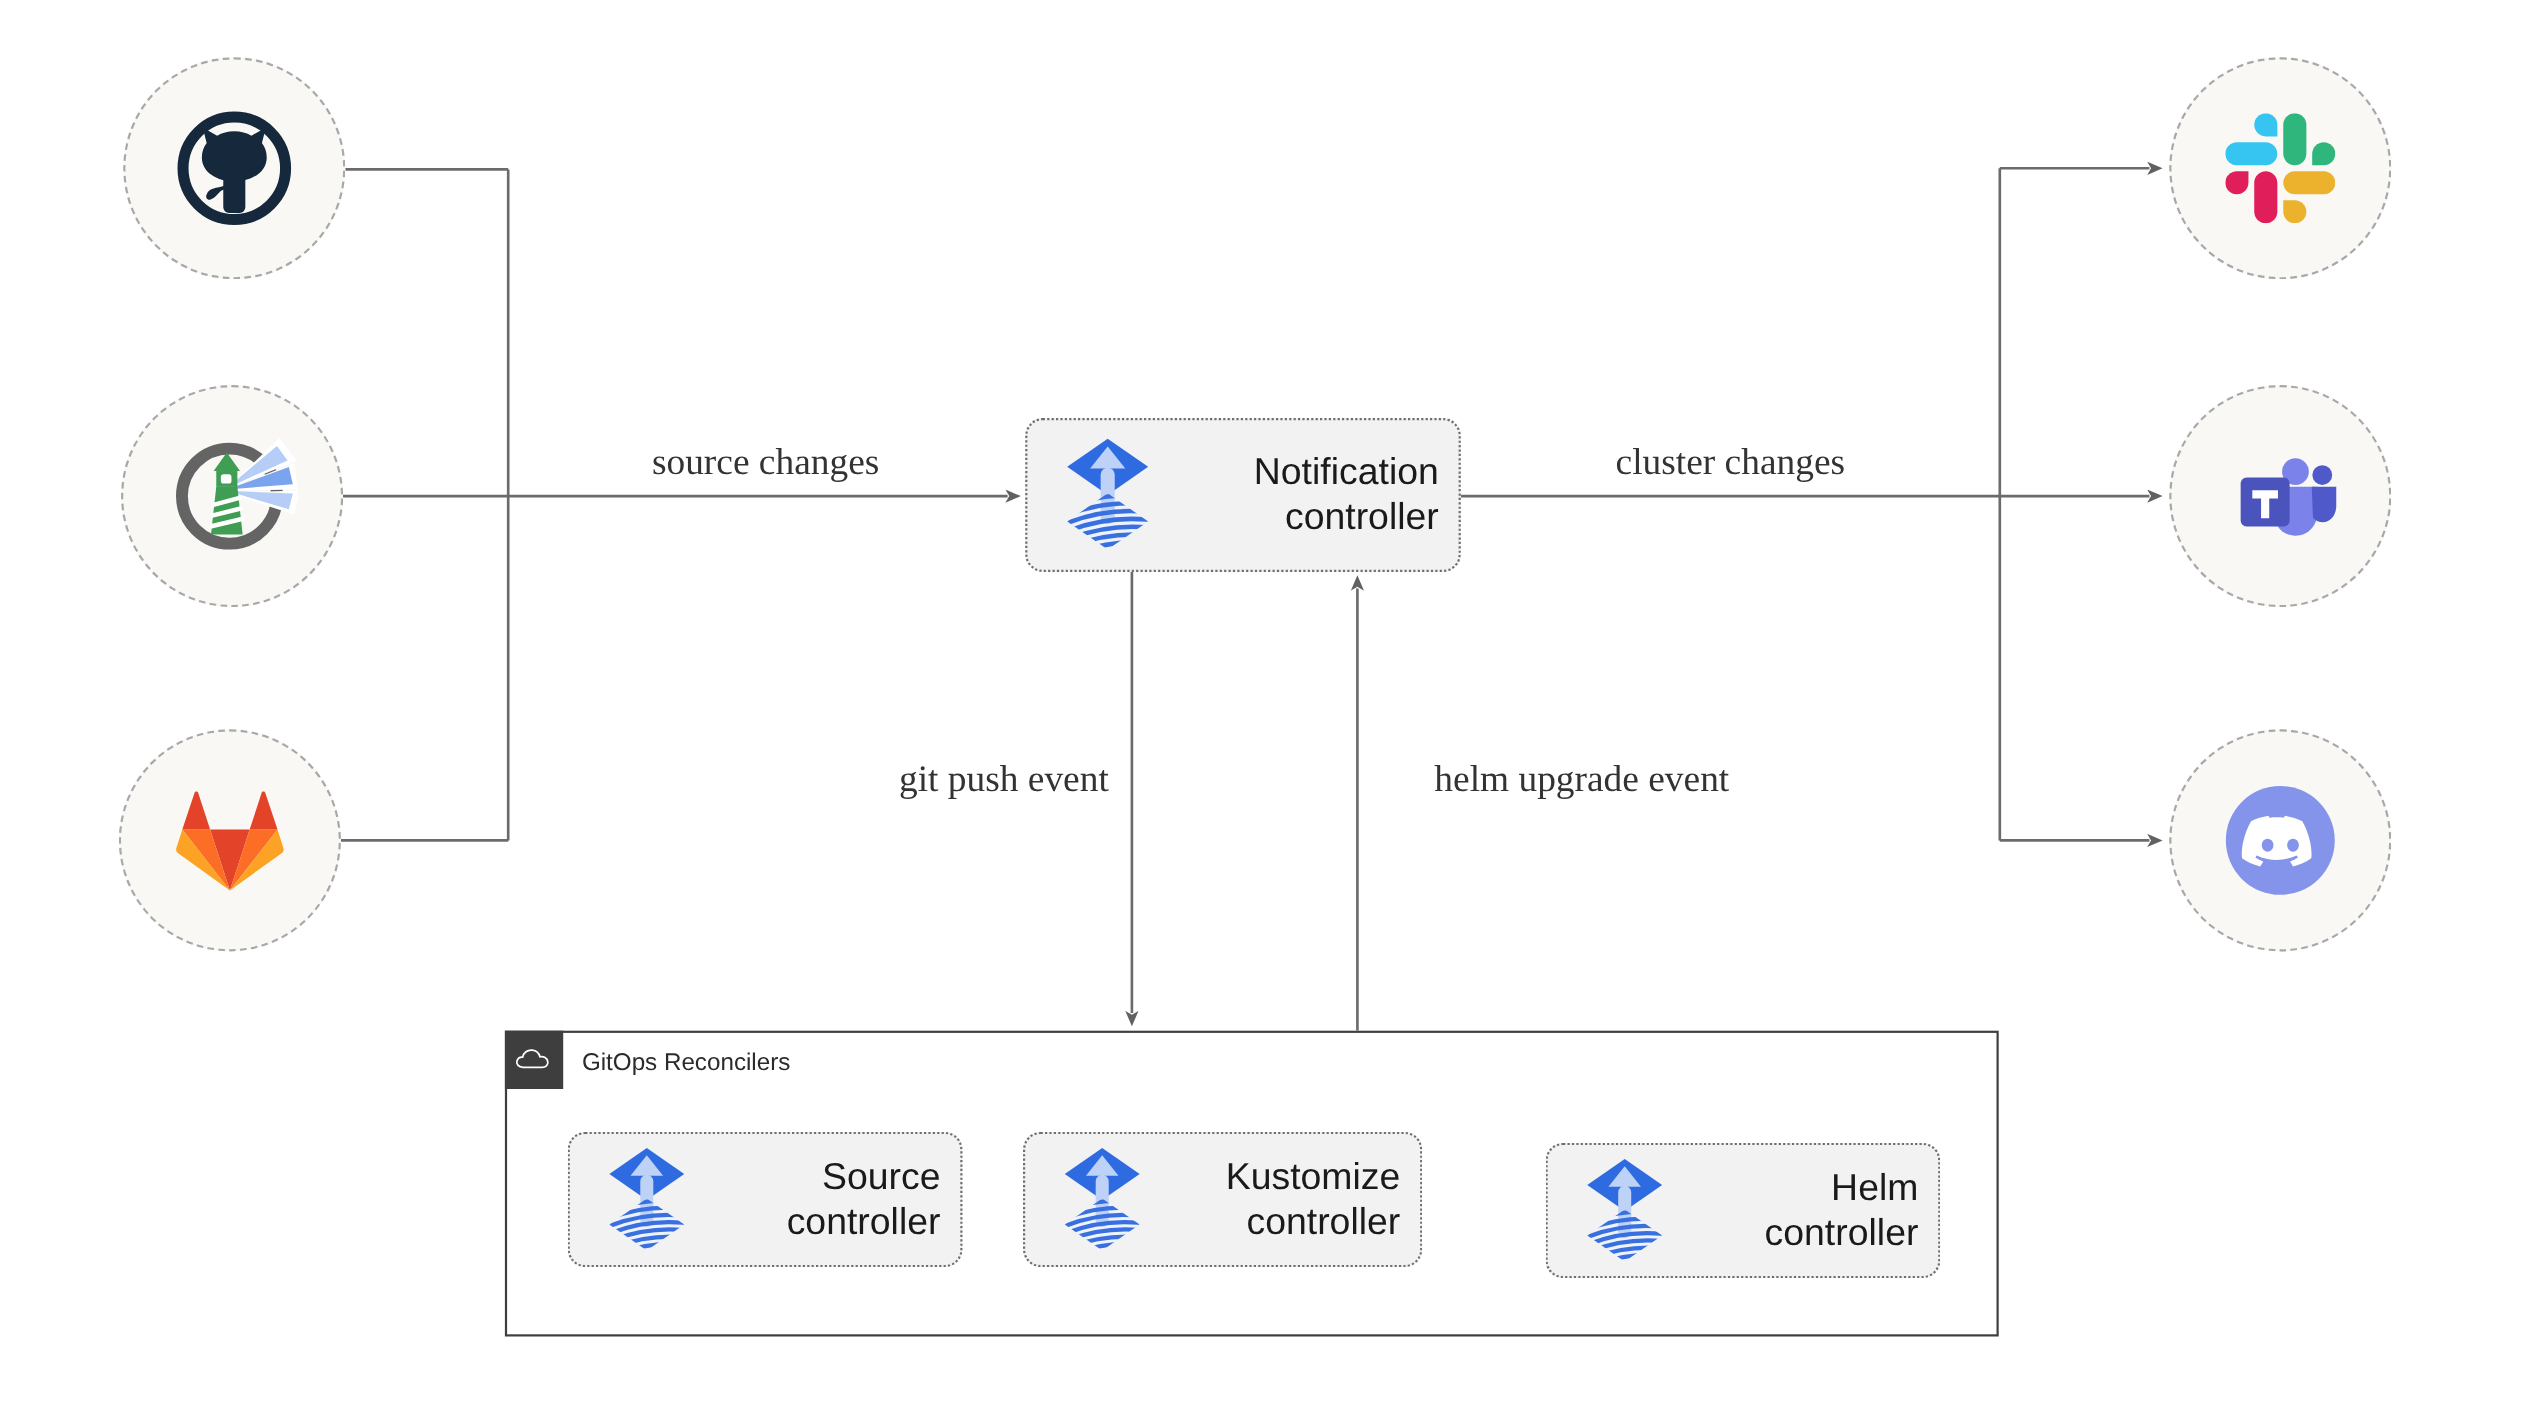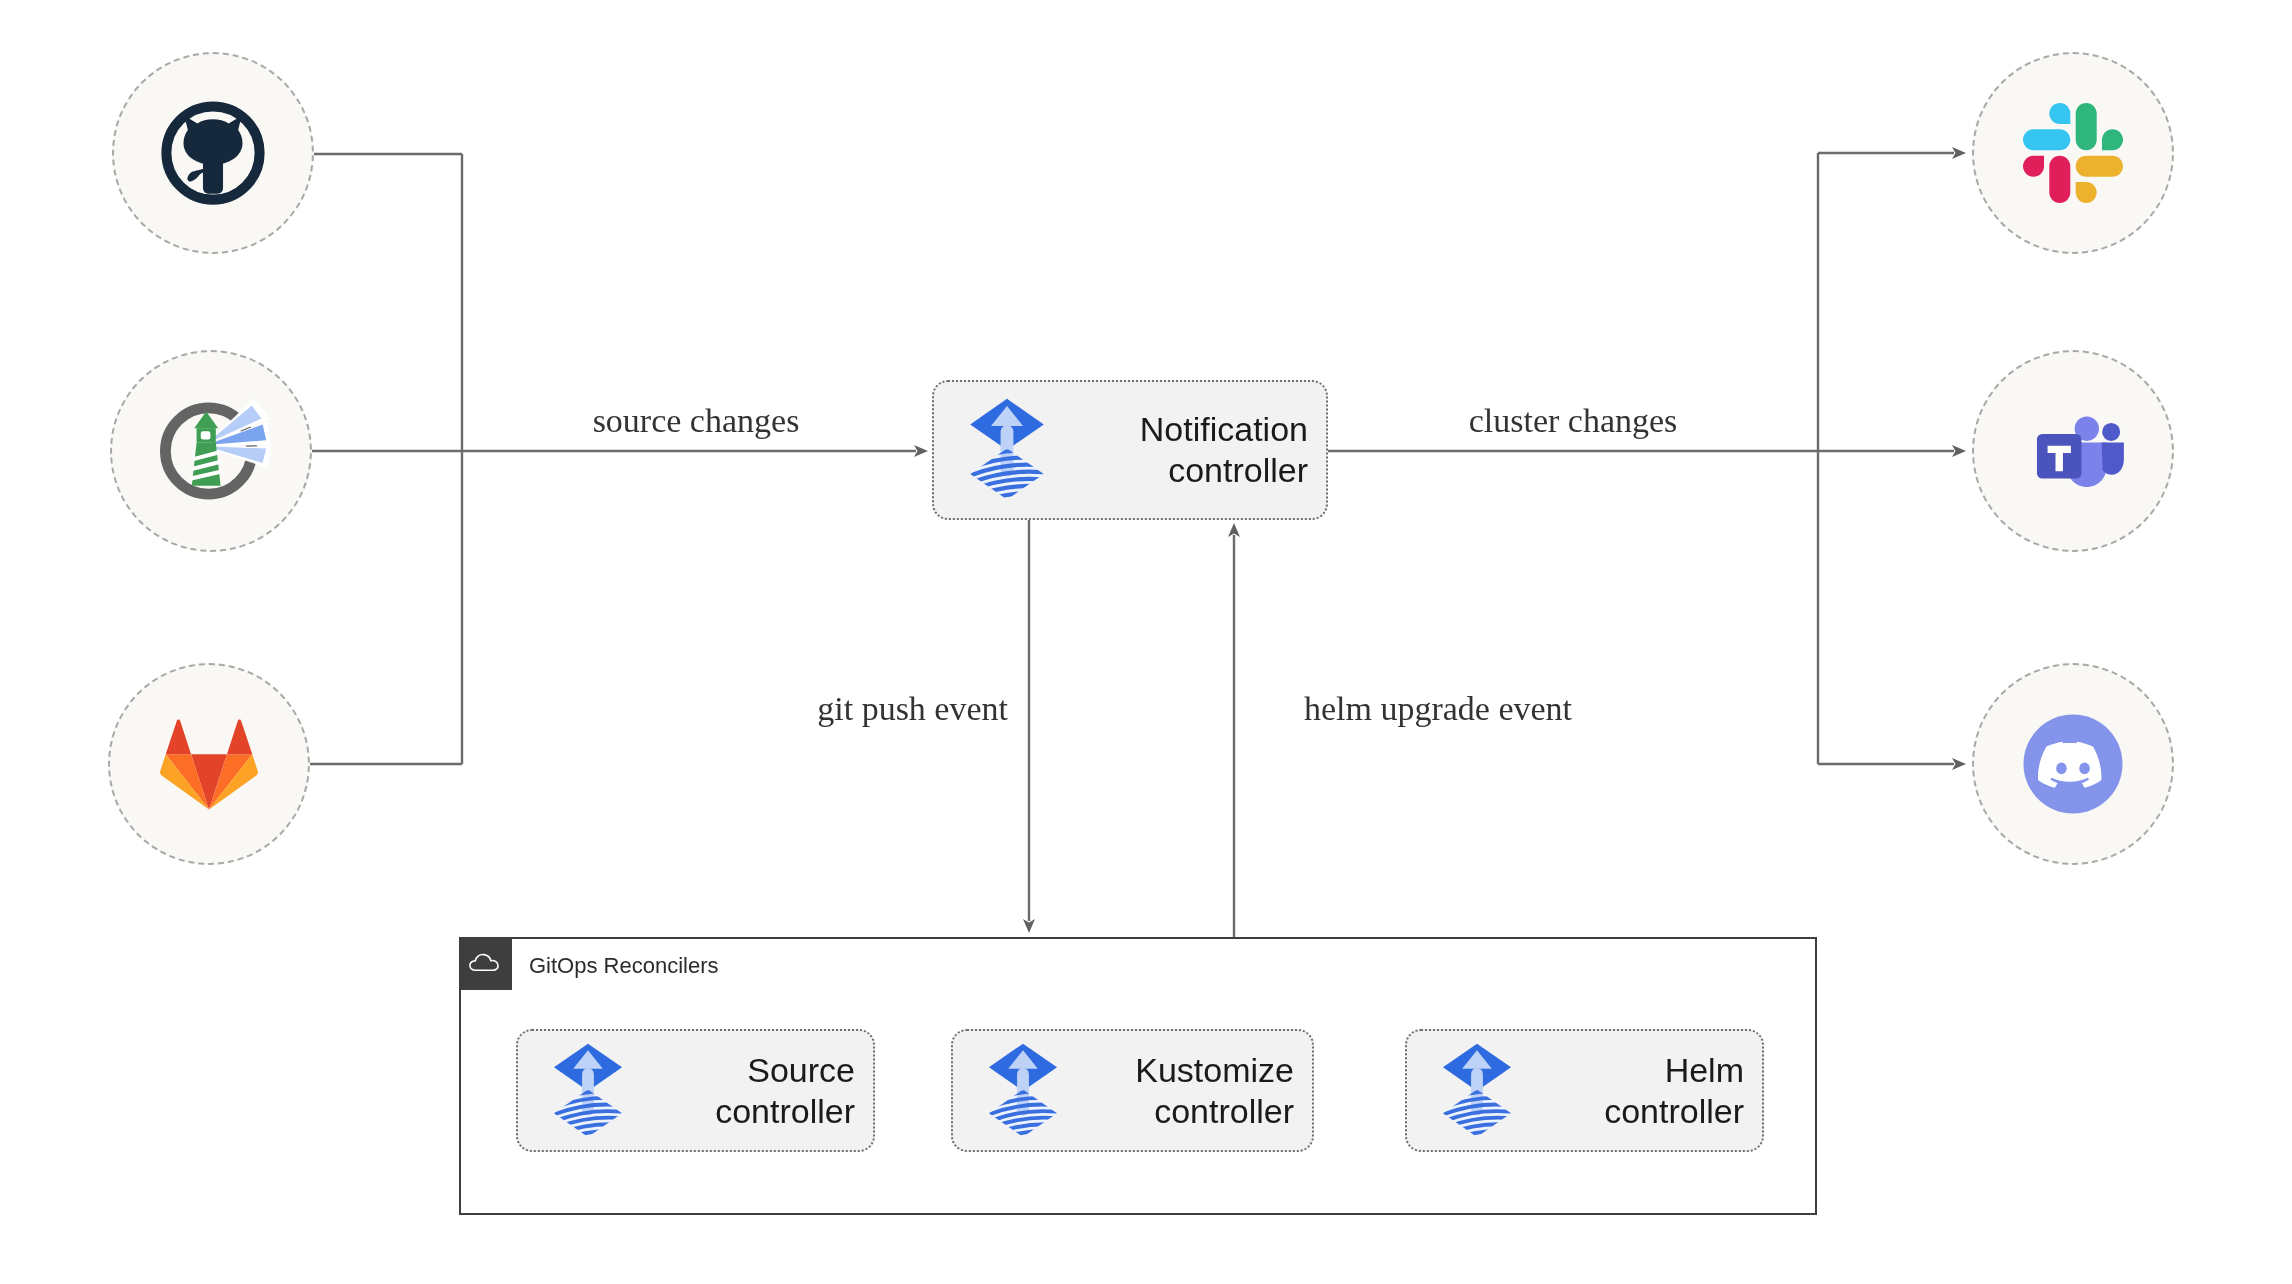--- a/index.html
+++ b/index.html
@@ -198,28 +198,28 @@
     </div>
     <div class="group-label">GitOps Reconcilers</div>
 
     <div class="ctrl-box" style="left:55px;top:90px;width:359px;height:123px">
       <svg class="flux" width="74" height="98" viewBox="0 0 100 132">
         <use href="#flux-def"></use>
       </svg>
       <div class="box-label">Source controller</div>
     </div>
 
-    <div class="ctrl-box" style="left:490px;top:90px;width:363px;height:123px">
+    <div class="ctrl-box" style="left:469px;top:90px;width:363px;height:123px">
       <svg class="flux" width="74" height="98" viewBox="0 0 100 132">
         <use href="#flux-def"></use>
       </svg>
       <div class="box-label">Kustomize controller</div>
     </div>
 
-    <div class="ctrl-box" style="left:944px;top:90px;width:359px;height:123px">
+    <div class="ctrl-box" style="left:944px;top:100px;width:359px;height:123px">
       <svg class="flux" width="74" height="98" viewBox="0 0 100 132">
         <use href="#flux-def"></use>
       </svg>
       <div class="box-label">Helm controller</div>
     </div>
   </div>
 
 </div>
 
 </body></html>

